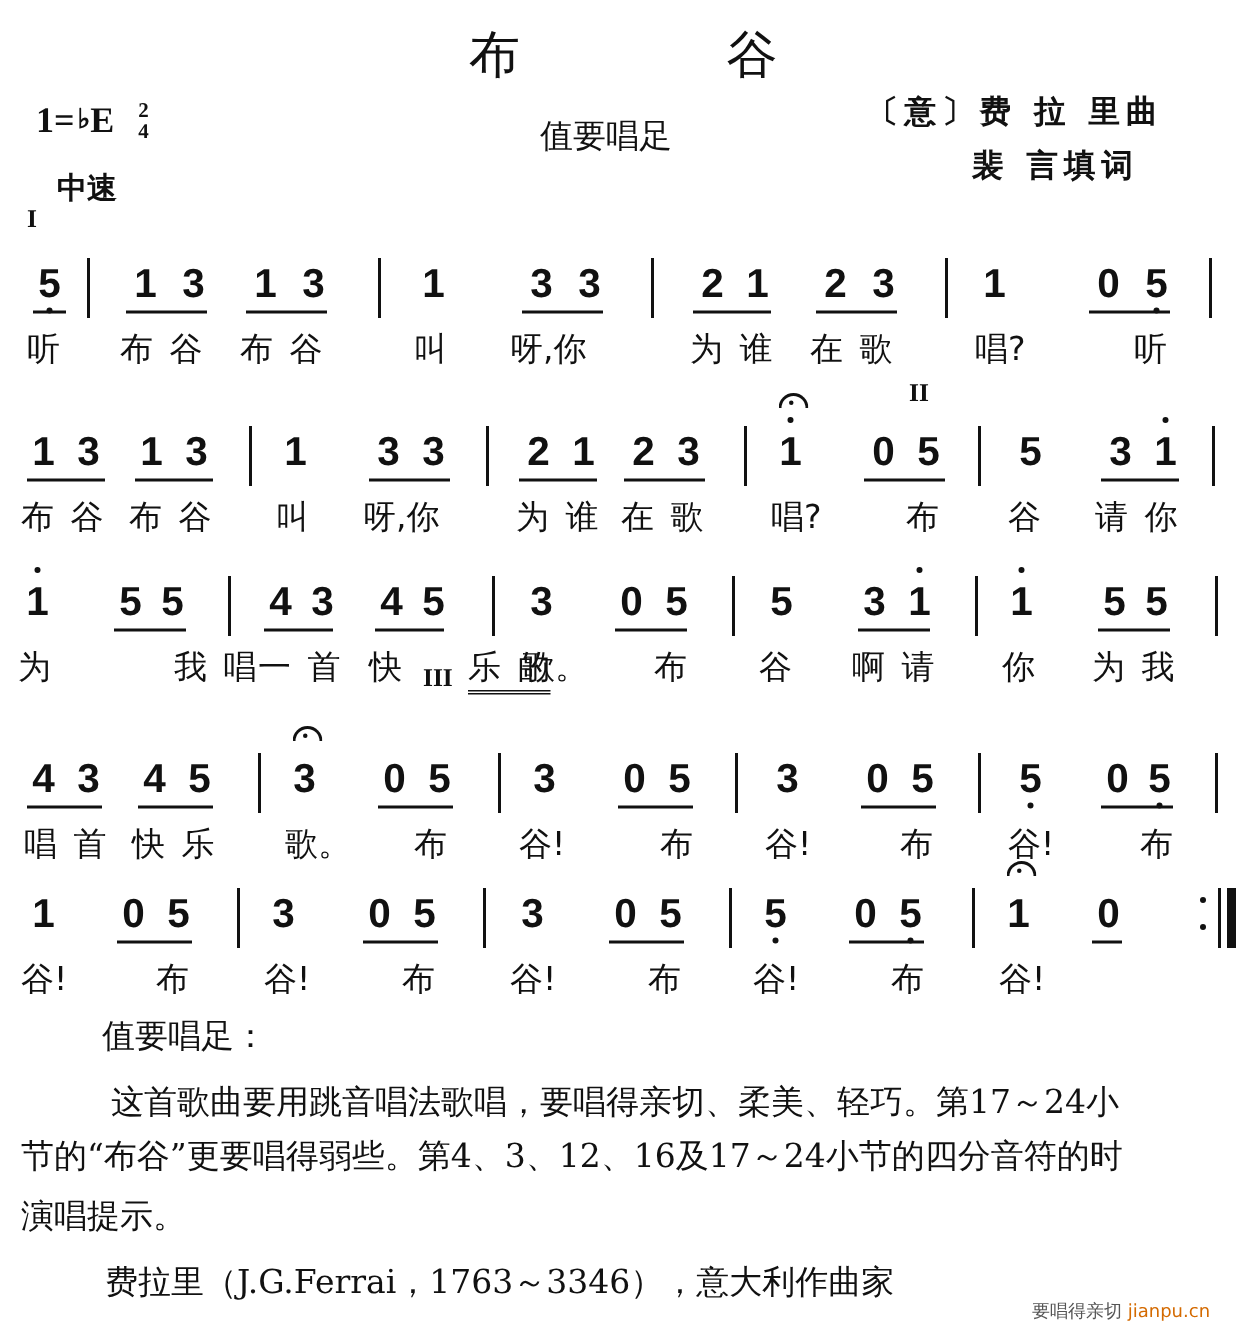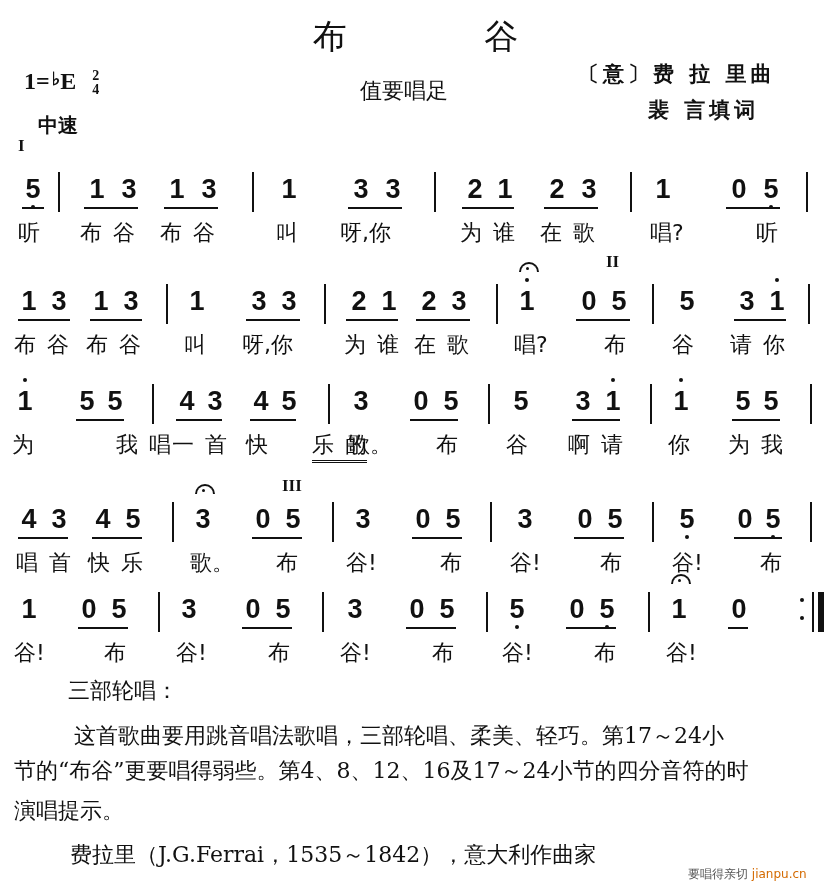--- a/index.html
+++ b/index.html
@@ -59,21 +59,21 @@
     <span>4</span>
   </span>
 </div>
 <div class="abs tempo">中速</div>
 <div class="abs subtitle">值要唱足</div>
 <div class="abs credit1">〔意〕费 拉 里曲</div>
 <div class="abs credit2">裴 言填词</div>
 
 <div class="abs part-mark" style="top:136px;left:18px">I</div>
 <div class="abs part-mark" style="top:252px;left:606px">II</div>
-<div class="abs part-mark" style="top:476px;left:282px">III</div>
+<div class="abs part-mark" style="top:442px;left:282px">III</div>
 
 <div id="score">
     <div class="row" style="top: 172px;">
       <div class="notes">
         <span class="n" style="left: 24px;">5<i class="dot-below"></i></span>
         <span class="n" style="left: 88px;">1</span>
         <span class="n" style="left: 120px;">3</span>
         <span class="n" style="left: 168px;">1</span>
         <span class="n" style="left: 200px;">3</span>
         <span class="n" style="left: 280px;">1</span>
@@ -282,21 +282,21 @@
         <span class="ly" style="left: 268px;">布</span>
         <span class="ly" style="left: 340px;">谷!</span>
         <span class="ly" style="left: 432px;">布</span>
         <span class="ly" style="left: 502px;">谷!</span>
         <span class="ly" style="left: 594px;">布</span>
         <span class="ly" style="left: 666px;">谷!</span>
       </div>
     </div>
   </div>
 
-<div class="abs tips-heading">三部轮唱：</div>
-<div class="abs tips-p1">这首歌曲要用跳音唱法歌唱，三部轮唱、柔美、轻巧。第17～24小</div>
-<div class="abs tips-p2">节的“布谷”更要唱得弱些。第4、8、12、16及17～24小节的四分音符的时</div>
+<div class="abs tips-heading">值要唱足：</div>
+<div class="abs tips-p1">这首歌曲要用跳音唱法歌唱，要唱得亲切、柔美、轻巧。第17～24小</div>
+<div class="abs tips-p2">节的“布谷”更要唱得弱些。第4、3、12、16及17～24小节的四分音符的时</div>
 <div class="abs tips-p3">演唱提示。</div>
-<div class="abs composer-note">费拉里（J.G.Ferrai，1535～1842），意大利作曲家</div>
+<div class="abs composer-note">费拉里（J.G.Ferrai，1763～3346），意大利作曲家</div>
 <div class="abs watermark">
   <span>要唱得亲切</span>
   <span class="domain">jianpu.cn</span>
 </div>
 
 </body></html>

